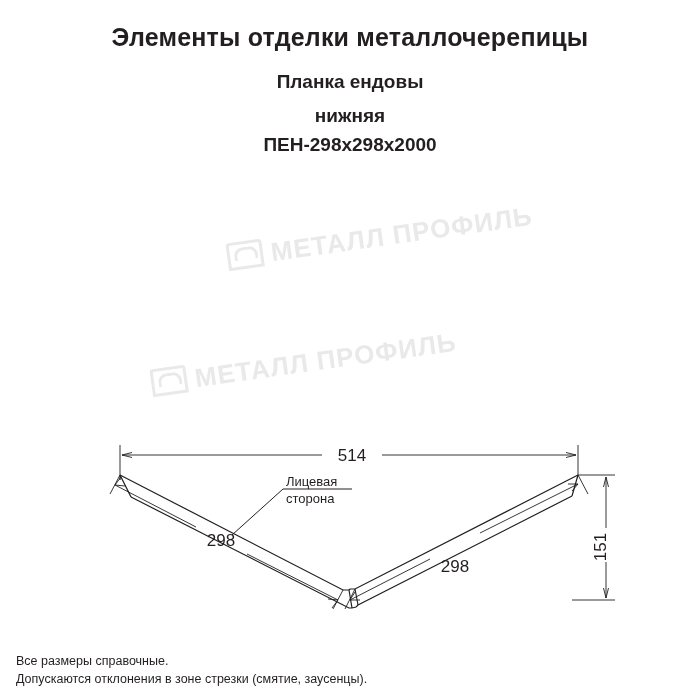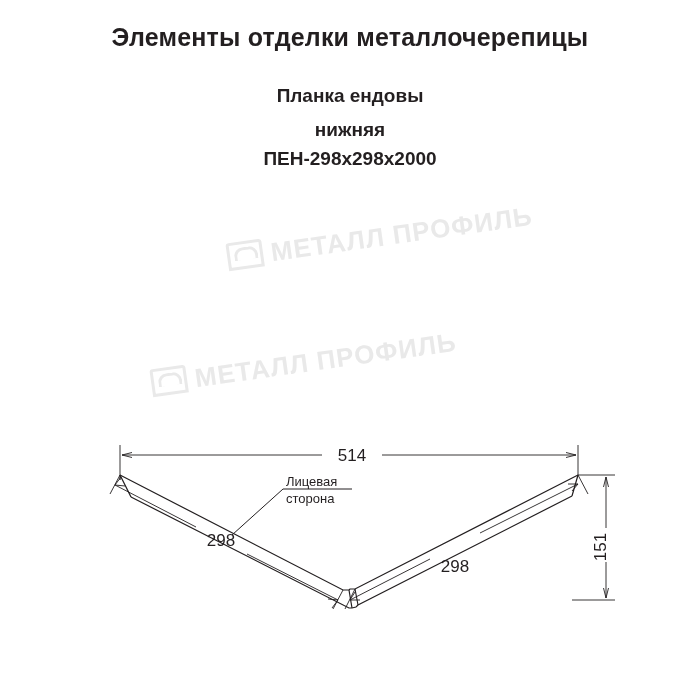--- a/index.html
+++ b/index.html
@@ -26,21 +26,21 @@
     width: 700px;
     text-align: center;
   }
   .main-title {
     font-size: 25px;
     font-weight: bold;
     line-height: 30px;
     letter-spacing: 0.2px;
   }
   .sub-title {
-    margin-top: 32px;
+    margin-top: 18px;
     font-size: 19px;
     font-weight: bold;
     line-height: 24px;
   }
   .sku {
     margin-top: 6px;
     font-size: 19px;
     font-weight: bold;
     line-height: 22px;
   }
@@ -189,14 +189,18 @@
         <path d="M606,287 L606,338"></path>
         <path d="M606,372 L606,408"></path>
         <path d="M606,287 L603.5,297 M606,287 L608.5,297"></path>
         <path d="M606,408 L603.5,398 M606,408 L608.5,398"></path>
       </g>
       <text class="dim-label" x="606" y="357" text-anchor="middle" transform="rotate(-90 606 357)">151</text>
 
     </svg>
   </div>
 
+  <div class="footer">
+    <div>Все размеры справочные.</div>
+    <div>Допускаются отклонения в зоне стрезки (смятие, заусенцы).</div>
+  </div>
 
 </div>
 
 </body></html>

